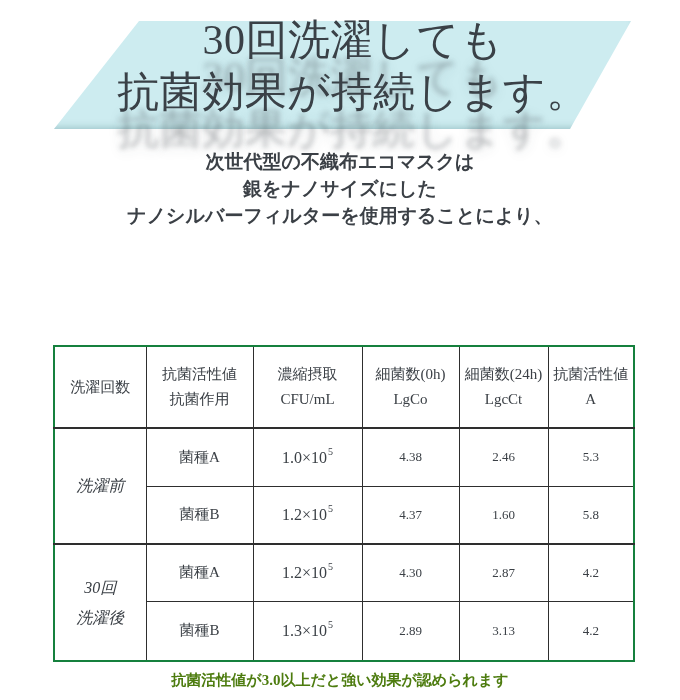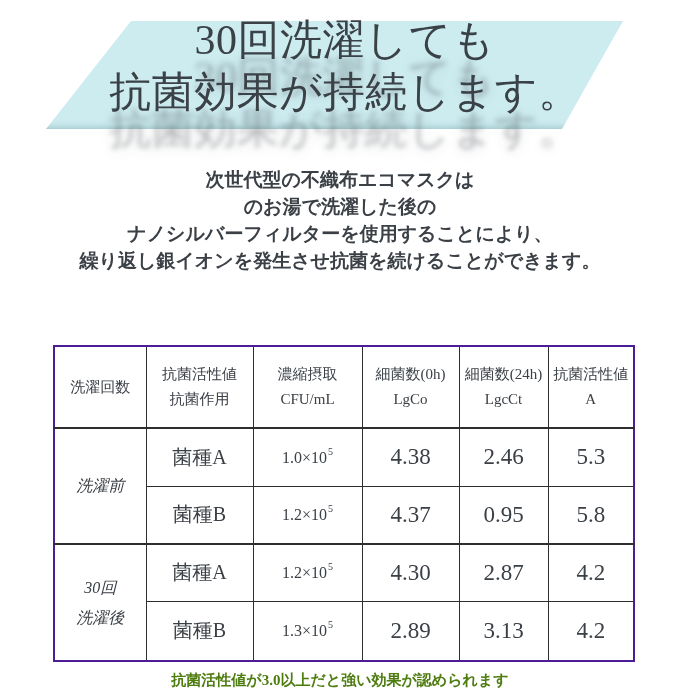--- a/index.html
+++ b/index.html
@@ -4,21 +4,21 @@
 <style>
   html, body {
     margin: 0; padding: 0;
     width: 680px; height: 700px;
     background: #ffffff;
     font-family: "Liberation Serif", "DejaVu Serif", serif;
   }
   .page { position: relative; width: 680px; height: 700px; overflow: hidden; }
 
   
-  .hero { position: absolute; left: 0; top: 0; width: 572px; height: 160px; }
+  .hero { position: absolute; left: 8px; top: 0; width: 572px; height: 160px; }
   .hero-bg {
     position: absolute; left: 46px; top: 21px;
     width: 577px; height: 108px;
     background: #cdecf0;
     clip-path: polygon(85px 0, 100% 0, calc(100% - 61px) 100%, 0 100%);
     box-shadow: inset 0 -5px 6px -3px rgba(125,170,176,0.55);
   }
   .hero-title {
     position: absolute; left: 0; top: 14px; width: 680px;
     padding-left: 10px; box-sizing: border-box;
@@ -27,51 +27,51 @@
     color: #3a4147; letter-spacing: 0.5px;
     text-shadow: 0 37px 5px rgba(59,66,73,0.32), 0 39px 14px rgba(59,66,73,0.16);
   }
   .hero-line { white-space: nowrap; }
 
   
   .intro {
     position: absolute; left: 0; top: 148px; width: 680px;
     text-align: center;
     font-size: 19px; line-height: 27px;
-    font-weight: 600; color: #3b4046; margin-top: 18px;
+    font-weight: 600; color: #3b4046;
   }
   .intro-line { white-space: nowrap; }
 
   
   table.evidence {
     position: absolute; left: 53px; top: 345px;
     width: 580px;
     border-collapse: collapse;
     table-layout: fixed;
     color: #3b4046;
   }
   table.evidence, table.evidence td, table.evidence th {
     border: 1px solid #2e2e2e;
   }
-  table.evidence { border: 2px solid #4c1d95; }
+  table.evidence { border: 2px solid #15803d; }
   tr.head th { border-bottom: 2px solid #2e2e2e; font-weight: 400; }
   tr.group-sep td { border-top: 2px solid #2e2e2e; }
   table.evidence th, table.evidence td {
     text-align: center; vertical-align: middle;
     padding: 0; overflow: hidden;
   }
   tr.head { height: 82px; }
   tr.r1 { height: 58px; }
   tr.r2 { height: 58px; }
   tr.r3 { height: 57px; }
   tr.r4 { height: 60px; }
   th .l1, th .l2 { display: block; font-size: 15px; line-height: 25px; }
   td.glabel span { display: block; font-size: 16px; line-height: 30px; font-style: italic; }
-  td.sample { font-size: 20px; }
-  td.num { font-size: 23px; }
+  td.sample { font-size: 15px; }
+  td.num { font-size: 13px; }
   td.cfu { font-size: 16px; }
   td.cfu sup { font-size: 10px; position: relative; top: -2px; margin-left: 1px; }
   .l2:empty, td.glabel span:empty { display: none; }
 
   
   .footnote {
     position: absolute; left: 0; top: 670px; width: 680px;
     text-align: center;
     font-size: 15px; line-height: 20px;
     font-weight: 600; color: #4d7c0f;
@@ -85,23 +85,22 @@
   <div class="hero">
     <div class="hero-bg"></div>
     <div class="hero-title">
       <div class="hero-line">30回洗濯しても</div>
       <div class="hero-line">抗菌効果が持続します。</div>
     </div>
   </div>
 
   <div class="intro">
     <div class="intro-line">次世代型の不織布エコマスクは</div>
-    <div class="intro-line">のお湯で洗濯した後の</div>
+    <div class="intro-line">銀をナノサイズにした</div>
     <div class="intro-line">ナノシルバーフィルターを使用することにより、</div>
-    <div class="intro-line">繰り返し銀イオンを発生させ抗菌を続けることができます。</div>
   </div>
 
   <table class="evidence">
     <colgroup>
       <col style="width:92px">
         <col style="width:107px">
         <col style="width:109px">
       <col style="width:97px">
         <col style="width:89px">
         <col style="width:86px">
@@ -142,21 +141,21 @@
         <td class="sample">菌種A</td>
         <td class="cfu"><span>1.0×10</span><sup>5</sup></td>
         <td class="num">4.38</td>
         <td class="num">2.46</td>
         <td class="num">5.3</td>
       </tr>
       <tr class="r2">
         <td class="sample">菌種B</td>
         <td class="cfu"><span>1.2×10</span><sup>5</sup></td>
         <td class="num">4.37</td>
-        <td class="num">0.95</td>
+        <td class="num">1.60</td>
         <td class="num">5.8</td>
       </tr>
 
       <tr class="r3 group-sep">
         <td class="glabel" rowspan="2">
           <span>30回</span>
           <span>洗濯後</span>
         </td>
         <td class="sample">菌種A</td>
         <td class="cfu"><span>1.2×10</span><sup>5</sup></td>

